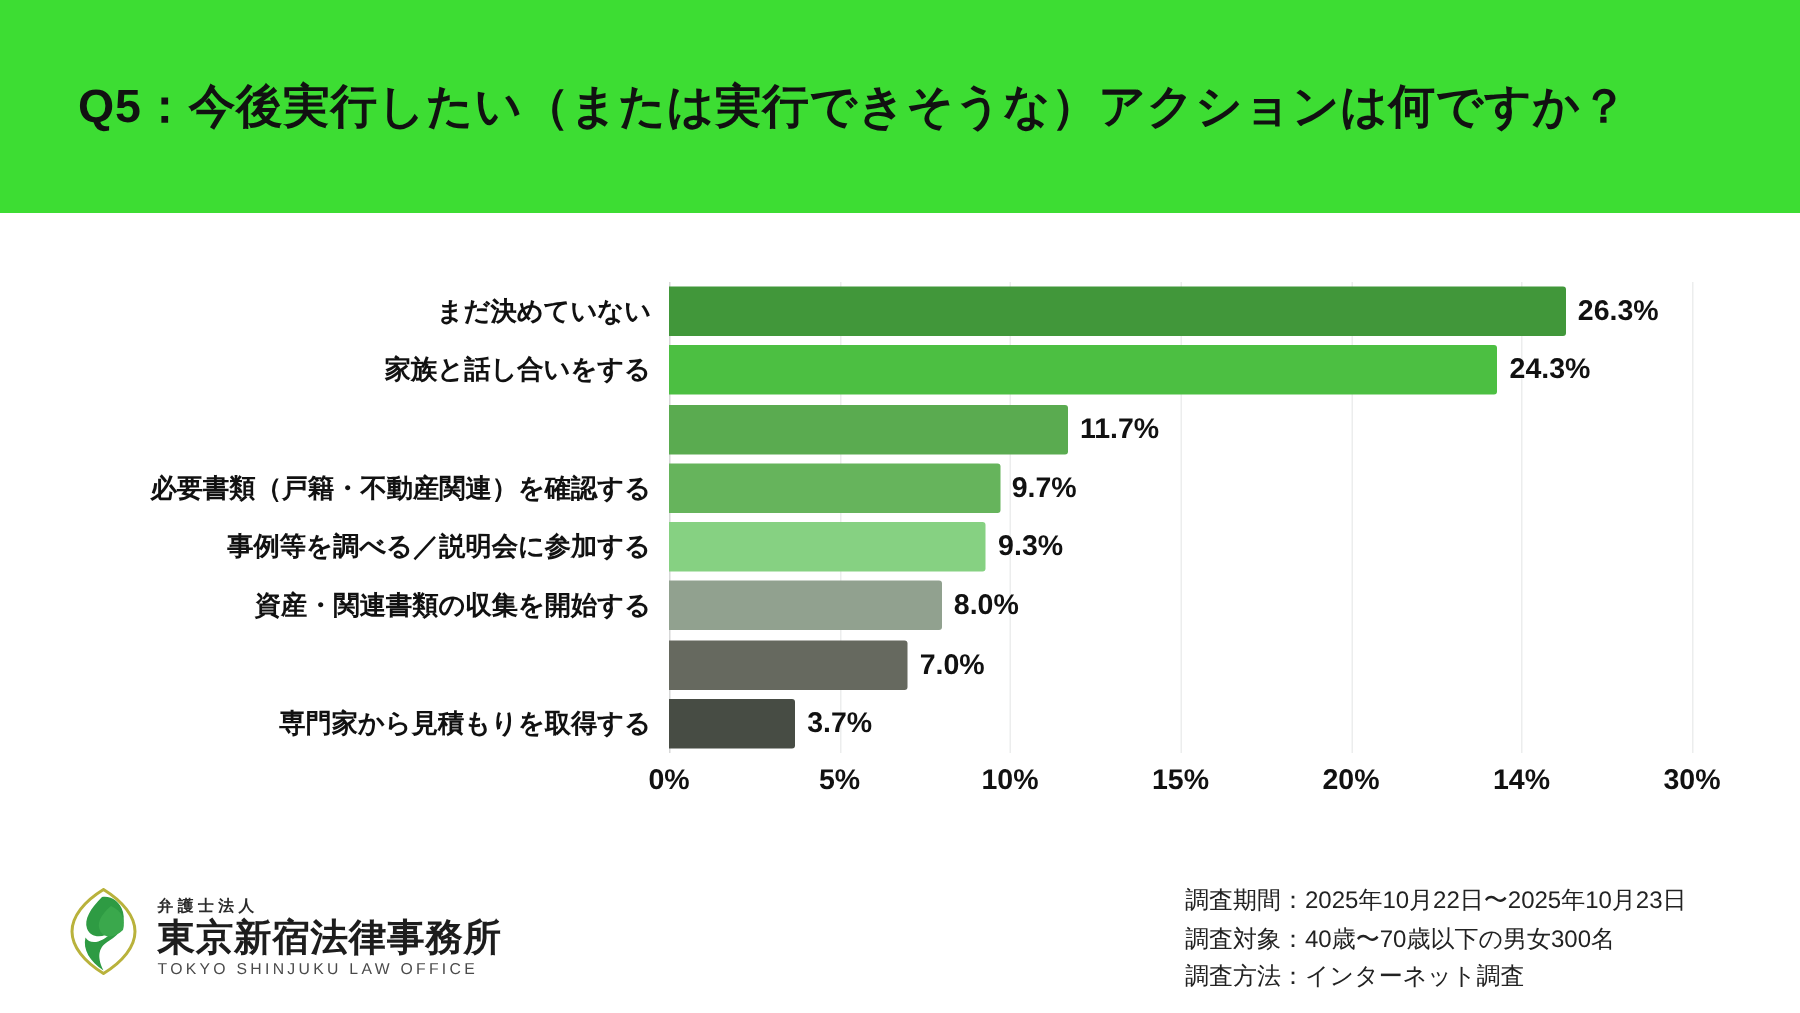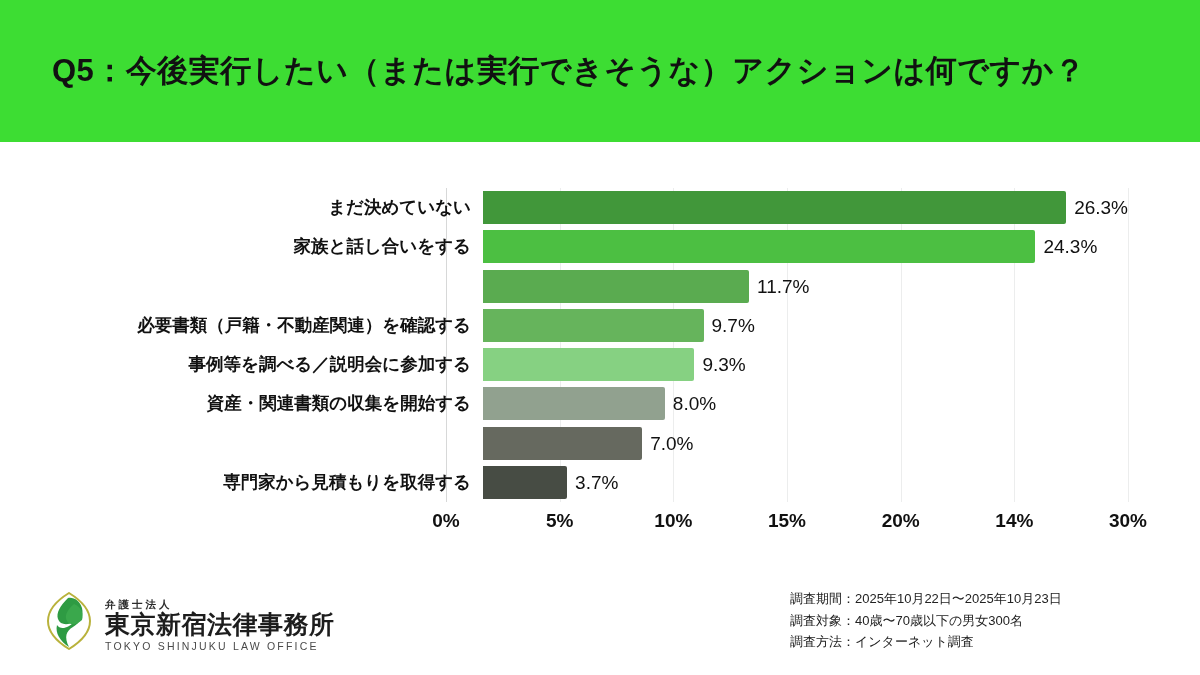--- a/index.html
+++ b/index.html
@@ -57,21 +57,21 @@
   }
   .axis-baseline {
     position: absolute;
     left: 0; top: 0; bottom: 0;
     width: 1px;
     background: #d7d8d8;
   }
 
   .rows {
     position: absolute;
-    left: 0; right: 0; top: 0; bottom: 0; padding-left: 37px;
+    left: 0; right: 0; top: 0; bottom: 0;
   }
   .row {
     position: relative;
     height: 39.25px;
     display: flex;
     align-items: center;
   }
   .cat-label {
     position: absolute;
     right: 100%;
@@ -82,21 +82,21 @@
     color: #111111;
     line-height: 1;
   }
   .bar {
     height: 33px;
     border-radius: 0 2px 2px 0;
   }
   .val-label {
     margin-left: 8px;
     font-size: 19px;
-    font-weight: 400;
+    font-weight: 700;
     color: #111111;
     white-space: nowrap;
     line-height: 1;
   }
 
   
   .xaxis {
     position: absolute;
     left: 446px;
     top: 350px;
@@ -148,21 +148,21 @@
   }
 
   .meta-block {
     position: absolute;
     left: 790px; top: 590px;
     display: flex;
     flex-direction: column;
     gap: 4px;
   }
   .meta-line {
-    font-size: 13px;
+    font-size: 16px;
     color: #222222;
     white-space: nowrap;
     line-height: 1.35;
   }
 </style>
 </head>
 <body>
 
 <div id="slide">
 

